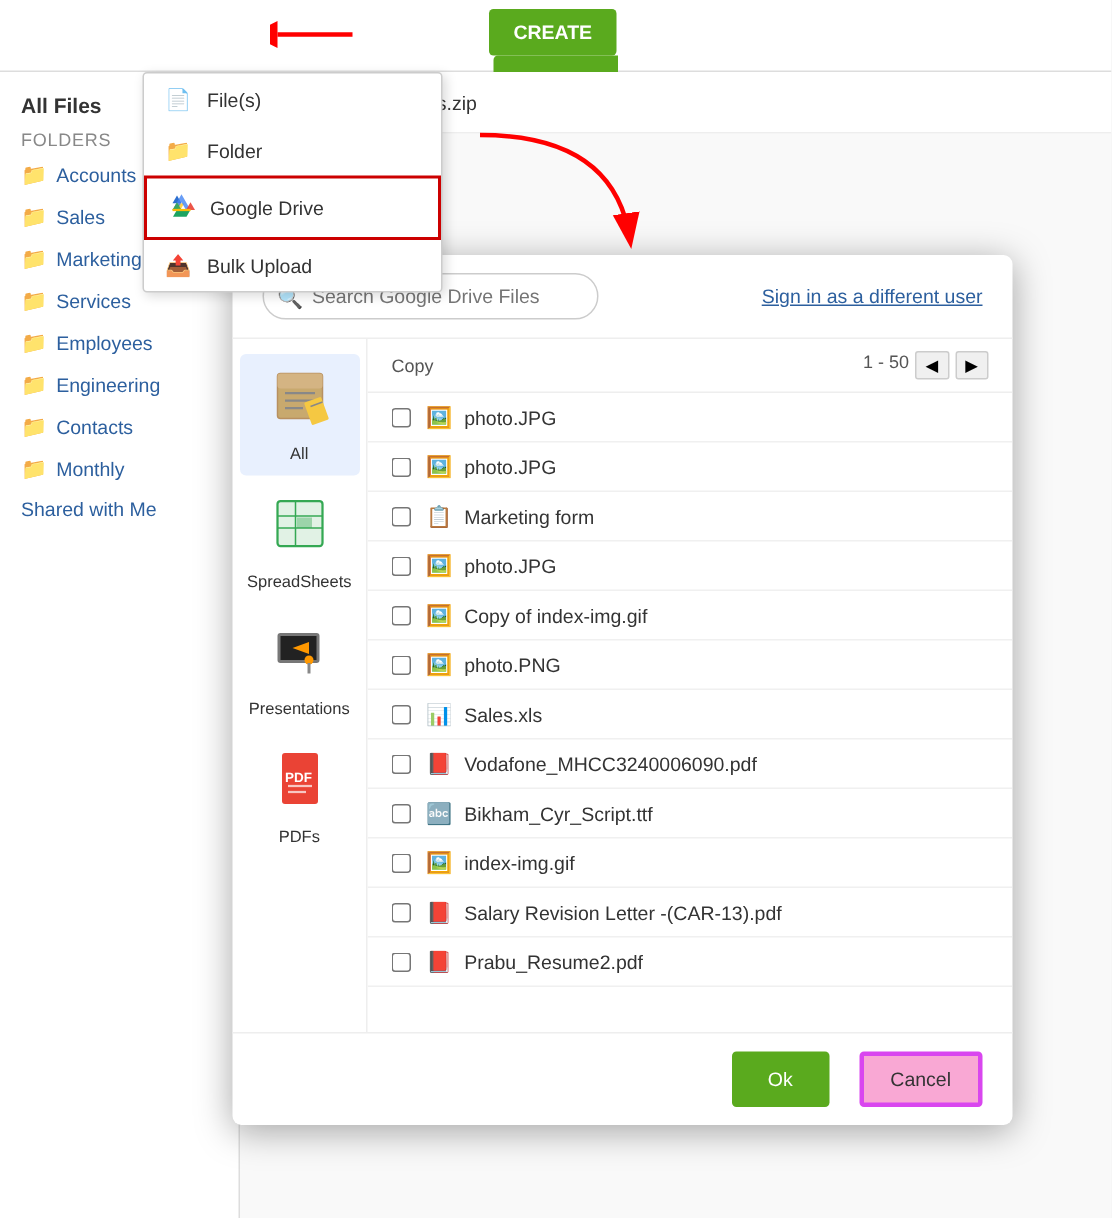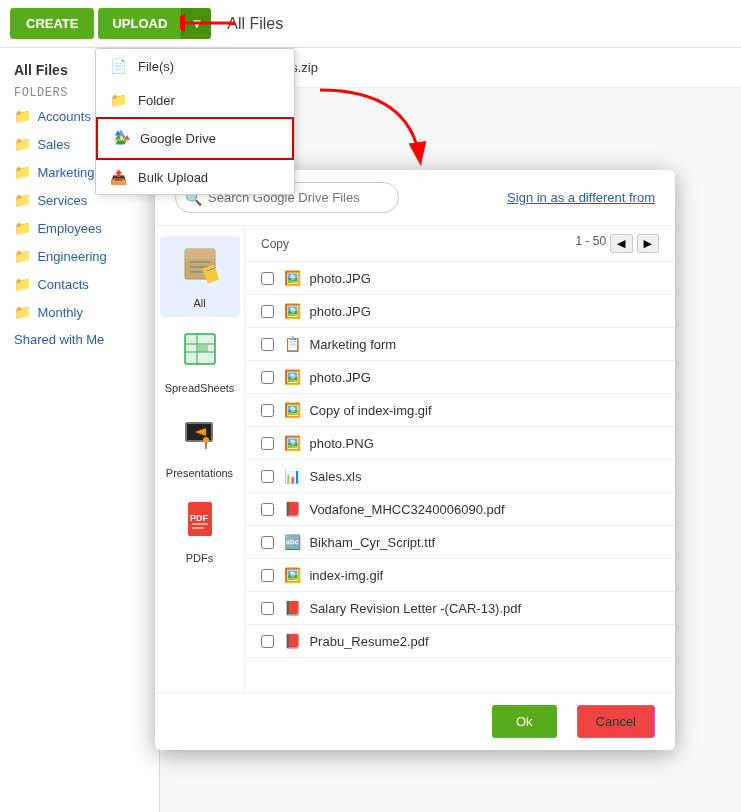--- a/index.html
+++ b/index.html
@@ -23,20 +23,21 @@
 
     
     .toolbar {
       display: flex;
       align-items: center;
       background: #fff;
       border-bottom: 1px solid #ddd;
       padding: 6px 10px;
       height: 48px;
       position: relative;
+      flex-direction: column;
     }
 
     .btn-create {
       background: #5aaa1e;
       color: #fff;
       border: none;
       padding: 8px 16px;
       font-weight: bold;
       font-size: 13px;
       cursor: pointer;
@@ -122,21 +123,20 @@
       font-size: 14px;
       color: #333;
     }
 
     .sidebar-section {
       padding: 6px 14px 2px;
       color: #888;
       font-size: 12px;
       text-transform: uppercase;
       letter-spacing: 0.5px;
-      font-family: Liberation Mono, monospace;
     }
 
     .sidebar-item {
       display: flex;
       align-items: center;
       padding: 6px 14px;
       cursor: pointer;
       color: #2c5f9e;
       font-size: 13px;
     }
@@ -369,23 +369,23 @@
       background: #5aaa1e;
       color: #fff;
       border: none;
       padding: 8px 24px;
       border-radius: 3px;
       cursor: pointer;
       font-size: 13px;
     }
 
     .btn-cancel {
-      background: #ef4444;
+      background: #f9a8d4;
       color: #333;
-      border: 1px solid #d946ef;
+      border: 3px solid #d946ef;
       padding: 8px 18px;
       border-radius: 3px;
       cursor: pointer;
       font-size: 13px;
     }
 
     
     .red-arrow {
       position: absolute;
       top: 8px;
@@ -520,21 +520,21 @@
   </div>
 
   <div class="modal">
 
 
     <div class="modal-search-row">
       <div class="search-icon-wrap">
         <span class="search-icon-inner">🔍</span>
         <input class="modal-search-input" type="text" placeholder="Search Google Drive Files" style="">
       </div>
-      <span class="sign-in-link">Sign in as a different from</span>
+      <span class="sign-in-link">Sign in as a different user</span>
     </div>
 
     <div class="modal-body">
 
       <div class="modal-left">
         <div class="modal-left-item selected">
           <span class="modal-left-icon">
             <svg width="40" height="40" viewBox="0 0 40 40">
               <rect x="5" y="5" width="30" height="30" rx="2" fill="#c8a96e" stroke="#b89060" stroke-width="1"></rect>
               <rect x="5" y="5" width="30" height="10" rx="2" fill="#d4b483"></rect>

